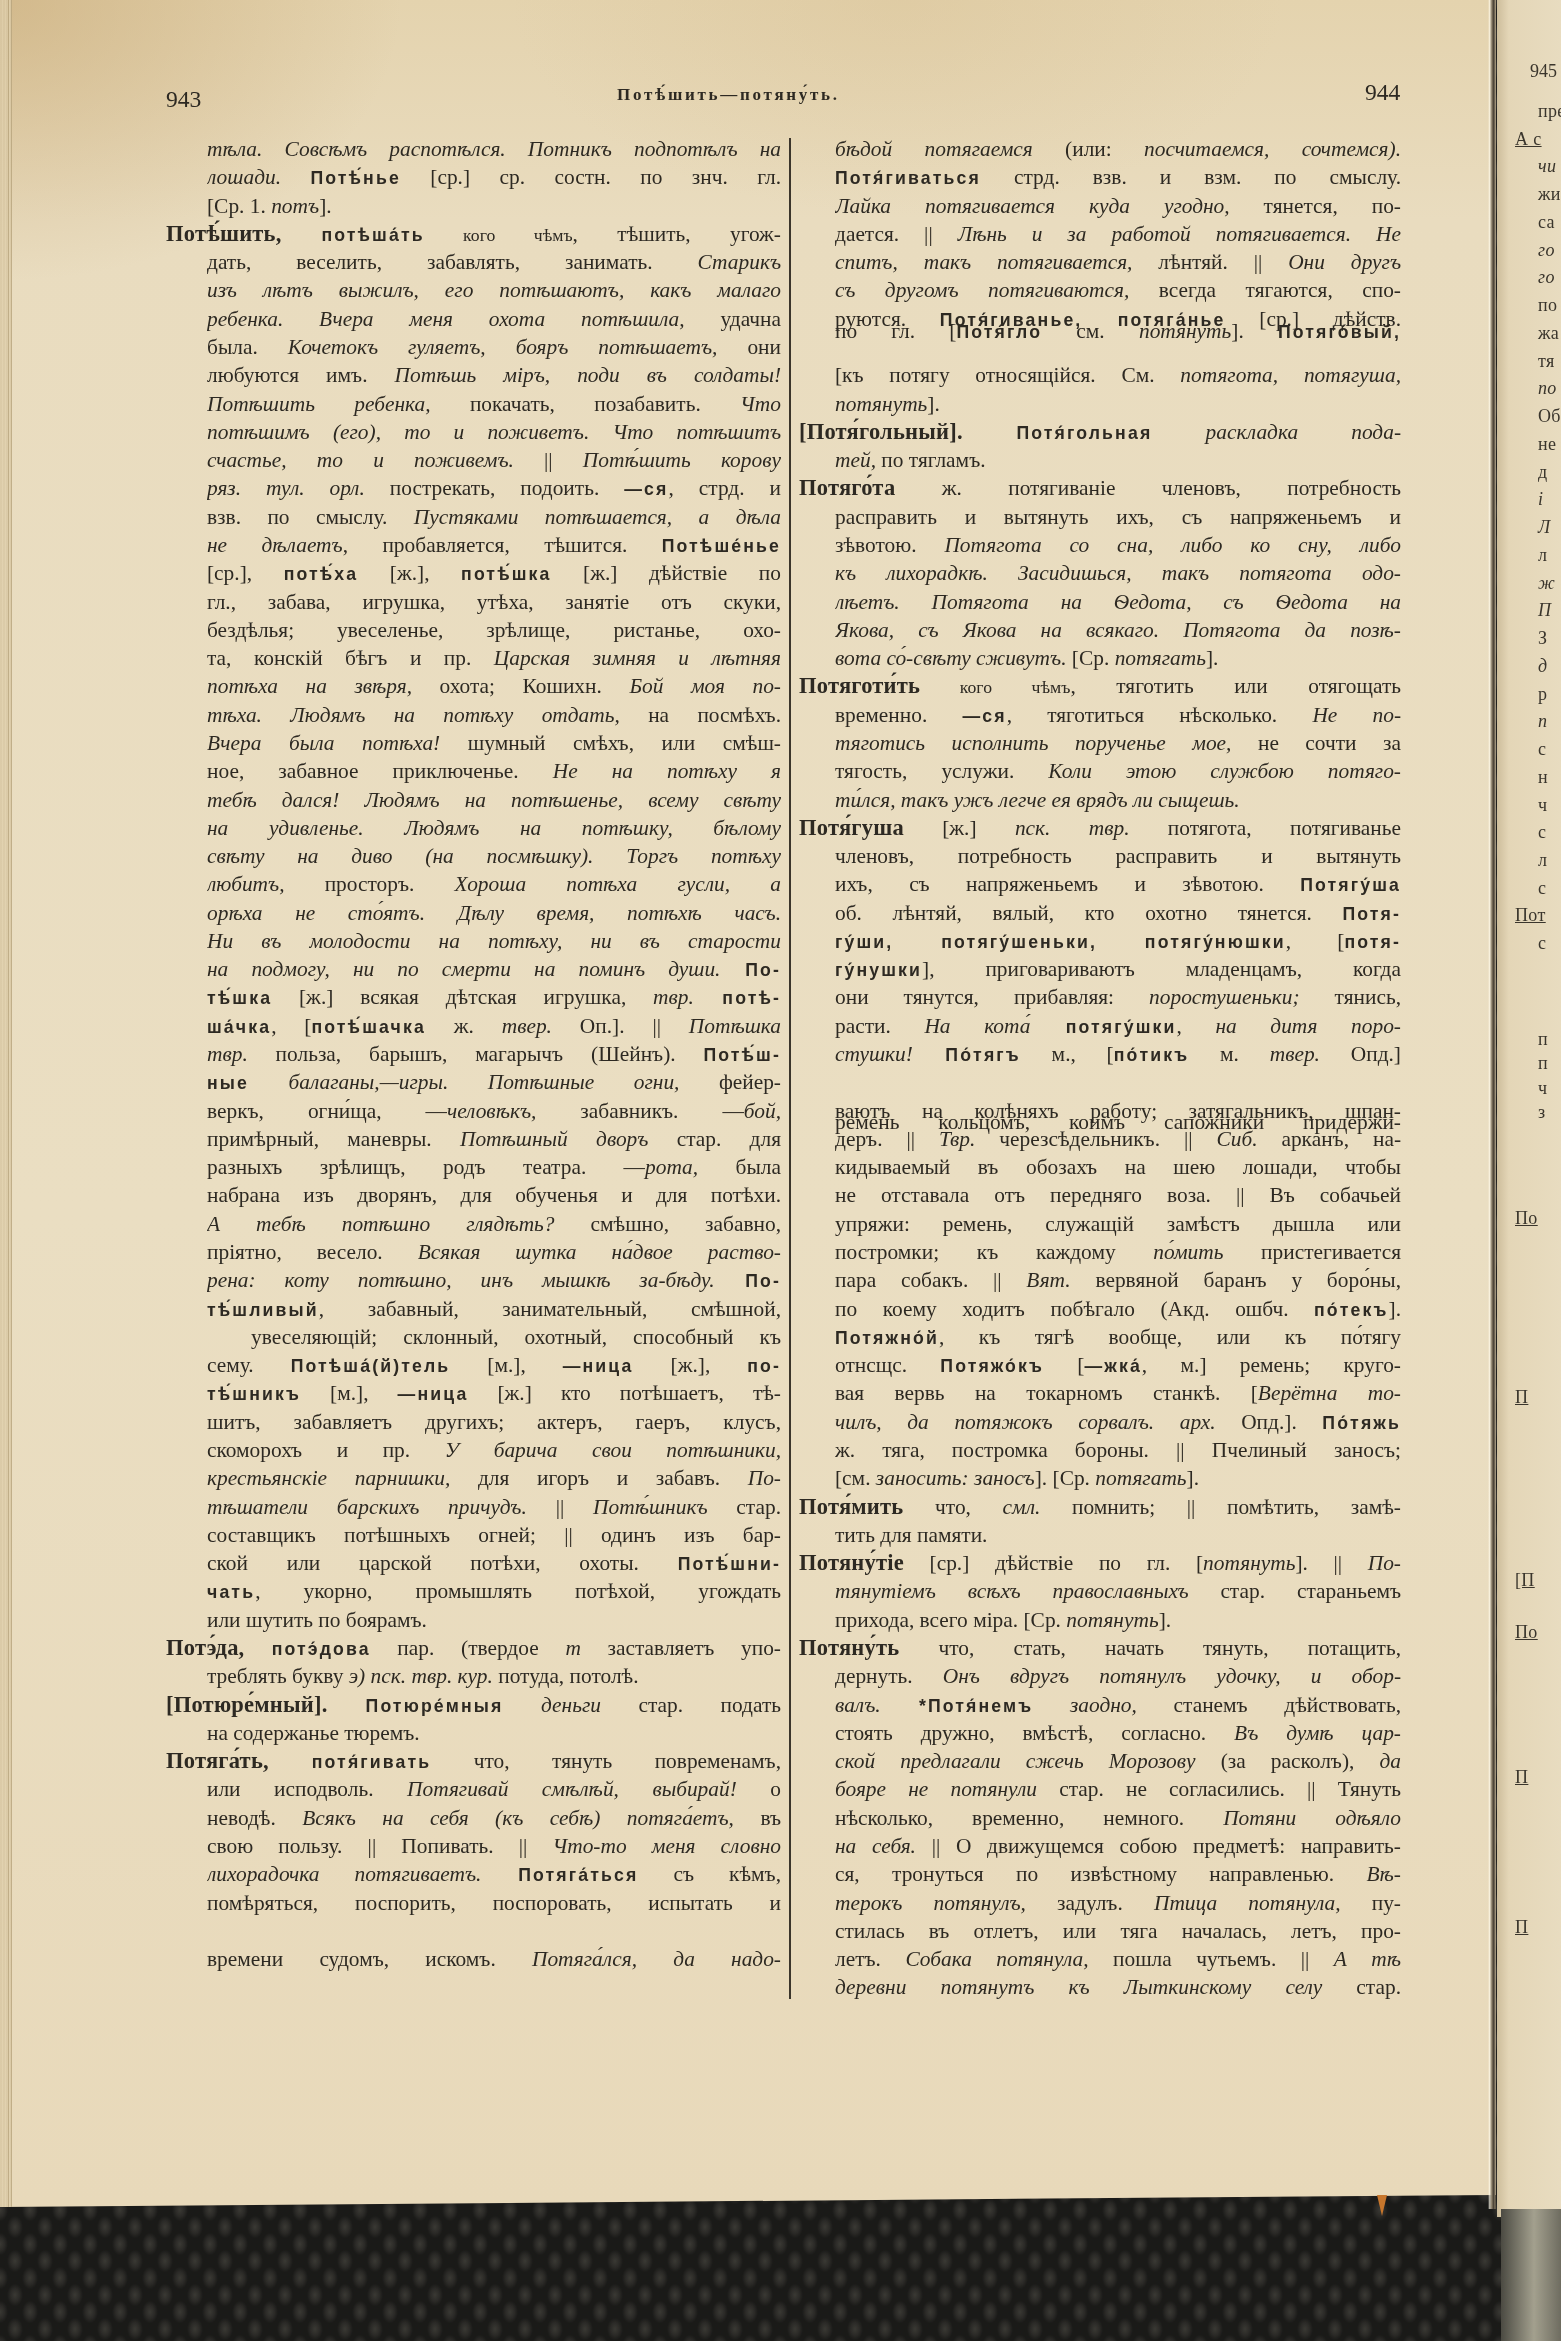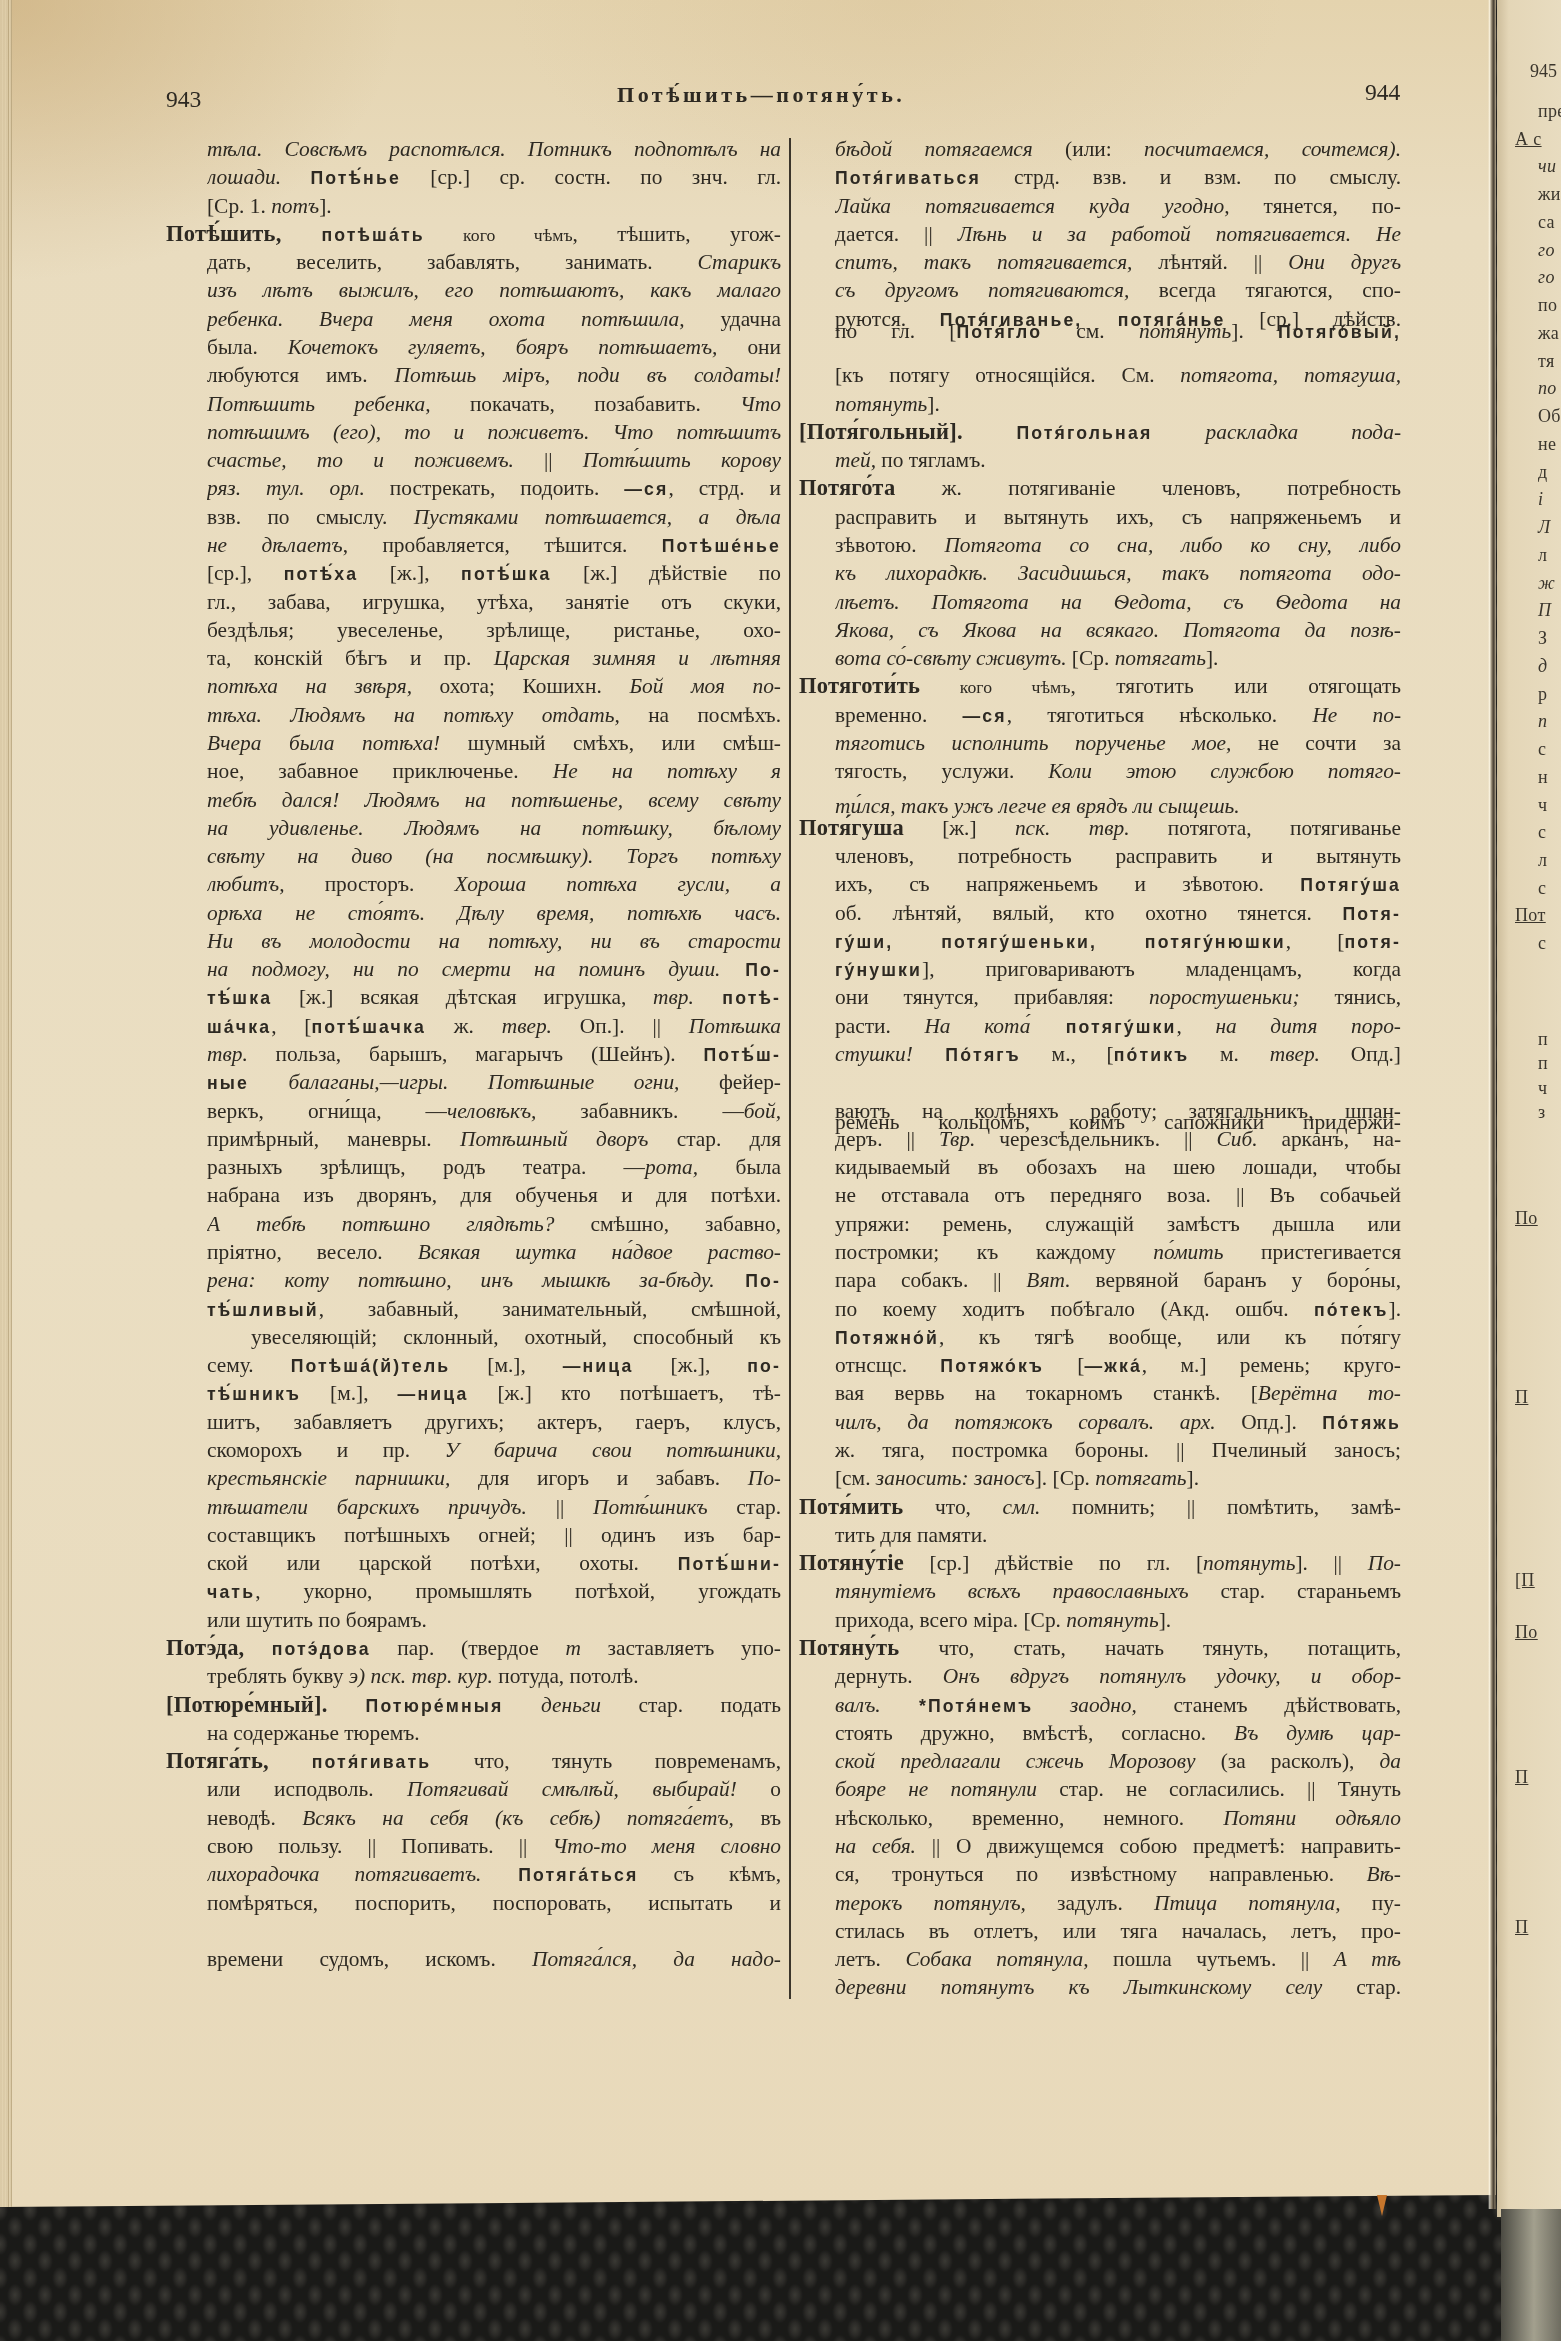--- a/index.html
+++ b/index.html
@@ -46,21 +46,21 @@
   }
   .frag {
     position: absolute; left: 41px; font-size: 18px; line-height: 23.6px; white-space: nowrap;
     color: #3a352c; letter-spacing: 0.02em;
   }
   .frag.e { left: 18px; text-decoration: underline; }
   .frag.it { font-style: italic; }
   .np-num { position: absolute; left: 33px; top: 60px; font-size: 18px; line-height: 23.6px; color: #3a352c; }
 
   .hdr-num-left  { position: absolute; left: 166px;  top: 86px; font-size: 23.6px; line-height: 27px; }
-  .hdr-title     { position: absolute; left: 617px; top: 81px; font-size: 22px; line-height: 27px; font-weight: bold; letter-spacing: 0.16em; }
+  .hdr-title     { position: absolute; left: 617px; top: 81px; font-size: 17px; line-height: 27px; font-weight: bold; letter-spacing: 0.16em; }
   .hdr-num-right { position: absolute; left: 1365px; top: 79px; font-size: 23.6px; line-height: 27px; }
 
   .rule { position: absolute; left: 789px; top: 138px; width: 1.6px; height: 1861px; background: #3b352b; }
 
   .col { position: absolute; top: 135px; height: 1871px; }
   .col-left  { left: 166px;  width: 615px; }
   .col-right { left: 799px; width: 602px; }
 
   .line {
     position: absolute; left: 0; right: 0; height: 28px; line-height: 28px;
@@ -172,21 +172,21 @@
       <div class="line" style="top: 368px;"><span class="seg-r">расправить и вытянуть ихъ, съ напряженьемъ и</span></div>
       <div class="line" style="top: 396px;"><span class="seg-r">зѣвотою. </span><span class="seg-i">Потягота со сна, либо ко сну, либо</span></div>
       <div class="line" style="top: 424px;"><span class="seg-i">къ лихорадкѣ. Засидишься, такъ потягота одо-</span></div>
       <div class="line" style="top: 453px;"><span class="seg-i">лѣетъ. Потягота на Ѳедота, съ Ѳедота на</span></div>
       <div class="line" style="top: 481px;"><span class="seg-i">Якова, съ Якова на всякаго. Потягота да позѣ-</span></div>
       <div class="line end" style="top: 509px;"><span class="seg-i">вота со́-свѣту сживутъ.</span><span class="seg-r"> [Ср. </span><span class="seg-i">потягать</span><span class="seg-r">].</span></div>
       <div class="line entry" style="top: 537px;"><span class="seg-h">Потяготи́ть</span><span class="seg-s"> кого чѣмъ</span><span class="seg-r">, тяготить или отягощать</span></div>
       <div class="line" style="top: 566px;"><span class="seg-r">временно. </span><span class="seg-b">—ся</span><span class="seg-r">, тяготиться нѣсколько. </span><span class="seg-i">Не по-</span></div>
       <div class="line" style="top: 594px;"><span class="seg-i">тяготись исполнить порученье мое,</span><span class="seg-r"> не сочти за</span></div>
       <div class="line" style="top: 622px;"><span class="seg-r">тягость, услужи. </span><span class="seg-i">Коли этою службою потяго-</span></div>
-      <div class="line end" style="top: 651px; margin-top: 6px;"><span class="seg-i">ти́лся, такъ ужъ легче ея врядъ ли сыщешь.</span></div>
+      <div class="line end" style="top: 651px;"><span class="seg-i">ти́лся, такъ ужъ легче ея врядъ ли сыщешь.</span></div>
       <div class="line entry" style="top: 679px;"><span class="seg-h">Потя́гуша</span><span class="seg-r"> [ж.] </span><span class="seg-i">пск. твр.</span><span class="seg-r"> потягота, потягиванье</span></div>
       <div class="line" style="top: 707px;"><span class="seg-r">членовъ, потребность расправить и вытянуть</span></div>
       <div class="line" style="top: 735px;"><span class="seg-r">ихъ, съ напряженьемъ и зѣвотою. </span><span class="seg-b">Потягу́ша</span></div>
       <div class="line" style="top: 764px;"><span class="seg-r">об. лѣнтяй, вялый, кто охотно тянется. </span><span class="seg-b">Потя-</span></div>
       <div class="line" style="top: 792px;"><span class="seg-b">гу́ши, потягу́шеньки, потягу́нюшки</span><span class="seg-r">, [</span><span class="seg-b">потя-</span></div>
       <div class="line" style="top: 820px;"><span class="seg-b">гу́нушки</span><span class="seg-r">], приговариваютъ младенцамъ, когда</span></div>
       <div class="line" style="top: 848px;"><span class="seg-r">они тянутся, прибавляя: </span><span class="seg-i">поростушеньки;</span><span class="seg-r"> тянись,</span></div>
       <div class="line" style="top: 877px;"><span class="seg-r">расти. </span><span class="seg-i">На кота́</span><span class="seg-b"> потягу́шки</span><span class="seg-r">, </span><span class="seg-i">на дитя поро-</span></div>
       <div class="line" style="top: 905px;"><span class="seg-i">стушки!</span><span class="seg-b"> По́тягъ</span><span class="seg-r"> м., [</span><span class="seg-b">по́тикъ</span><span class="seg-r"> м. </span><span class="seg-i">твер.</span><span class="seg-r"> Опд.]</span></div>
       <div class="line" style="top: 933px; margin-top: 40px;"><span class="seg-r">ремень кольцомъ, коимъ сапожники придержи-</span></div>

